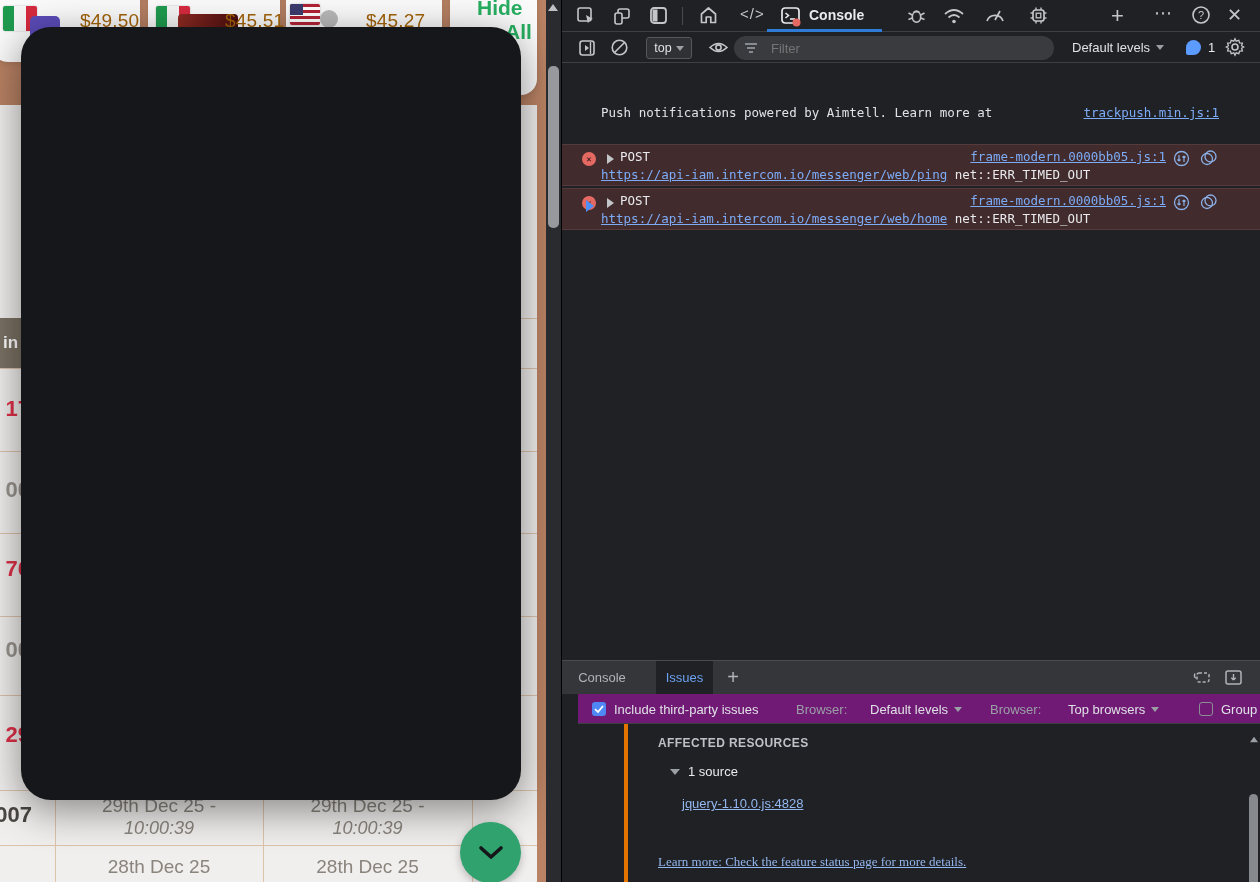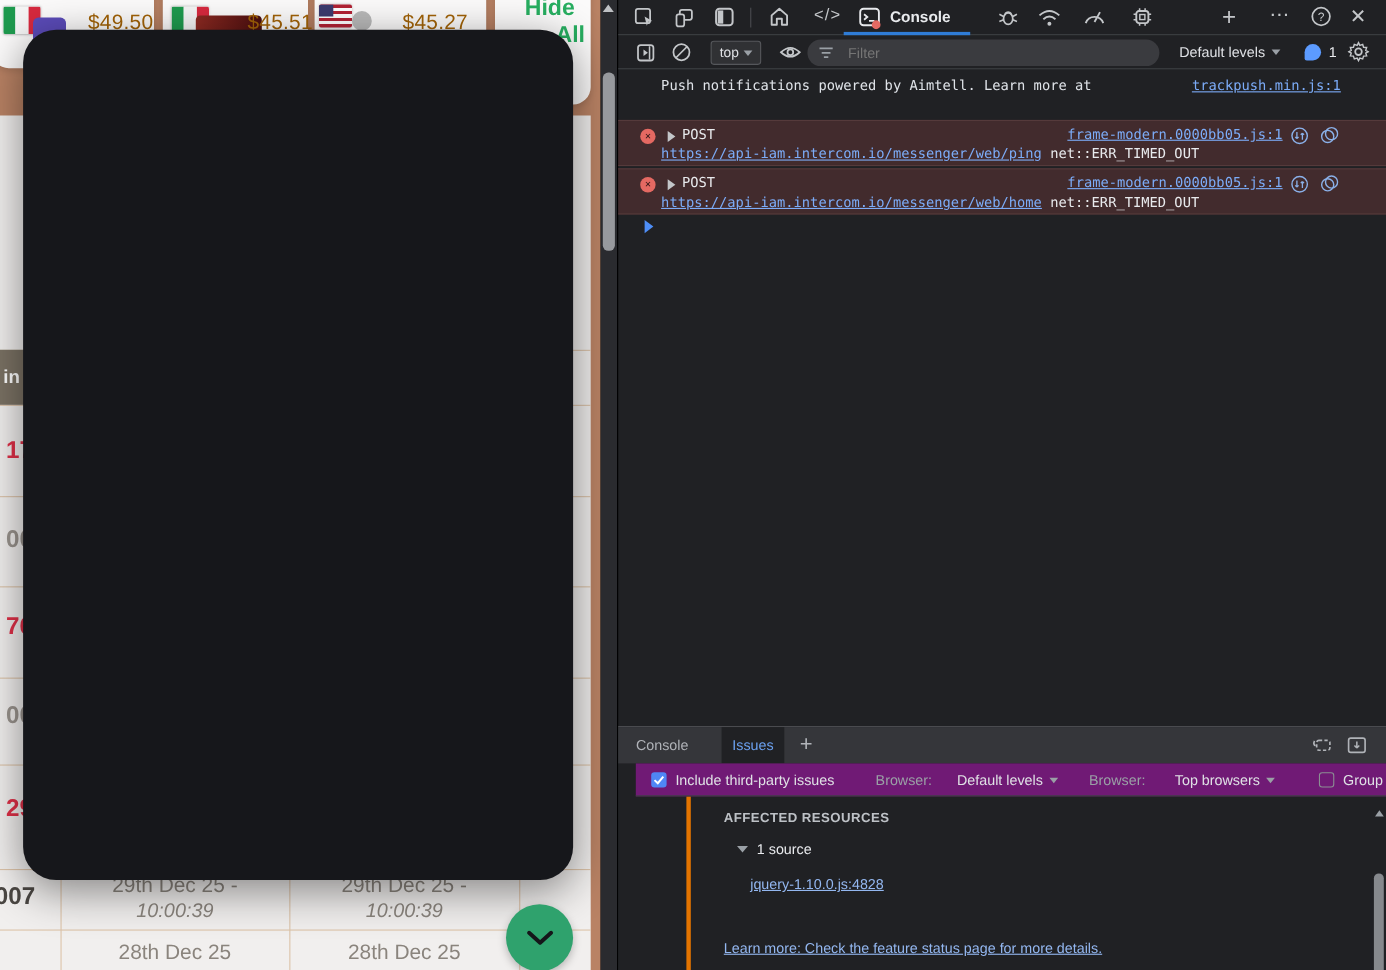--- a/index.html
+++ b/index.html
@@ -42,21 +42,21 @@
   .tab-underline { position:absolute; left:205px; top:29px; width:115px; height:3px; background:#2f7cd6; }
   .console-tab-label { position:absolute; left:247px; top:7px; font-size:14px; color:#e8eaed; font-weight:bold; }
   .ctx-box { position:absolute; left:84px; top:5px; width:46px; height:22px; background:#303134; border:1px solid #55575b; border-radius:3px; display:flex; align-items:center; justify-content:center; gap:4px; font-size:12.5px; color:#dfe1e5; }
   .caret { width:0; height:0; border-left:4px solid transparent; border-right:4px solid transparent; border-top:5px solid #9aa0a6; display:inline-block; }
   .filter-pill { position:absolute; left:172px; top:4px; width:320px; height:24px; background:#3a3b3f; border-radius:13px; display:flex; align-items:center; padding-left:10px; gap:13px; }
   .filter-pill input { background:transparent; border:none; outline:none; color:#9aa0a6; font-size:13px; width:250px; font-family:"Liberation Sans",sans-serif; }
   .lvl { position:absolute; top:8px; font-size:13px; color:#dfe1e5; display:flex; gap:6px; align-items:center; }
   .bubble { position:absolute; left:624px; top:8px; width:15px; height:15px; border-radius:50% 50% 50% 2px; background:#5c9bff; }
   .count1 { position:absolute; left:646px; top:8px; font-size:13px; color:#e8eaed; }
 
-  .mono { font-family:"DejaVu Sans Mono", monospace; font-size:12.5px; }
+  .mono { font-family:"DejaVu Sans Mono", monospace; font-size:12.5px;margin-top:35px; }
   .conmsg { position:absolute; left:0; width:699px; color:#dfe3e8; }
   .link { color:#7cacf8; text-decoration:underline; cursor:pointer; }
   .srclink { position:absolute; right:42px; top:0; }
   .errrow { position:absolute; left:0; width:699px; height:42px; background:#422b2d; border-top:1px solid #553a3b; border-bottom:1px solid #553a3b; }
   .errico { position:absolute; left:20px; top:7px; width:14px; height:14px; border-radius:50%; background:#e46962; color:#2b1415; font-size:9px; font-weight:bold; display:flex; align-items:center; justify-content:center; }
   .exp-tri { position:absolute; left:45px; top:9px; width:0; height:0; border-top:5px solid transparent; border-bottom:5px solid transparent; border-left:7px solid #c3c6c9; }
   .errline2 { position:absolute; left:39px; top:22px; white-space:nowrap; }
   .err-right-icons { position:absolute; top:5px; display:flex; gap:10px; }
   .prompt-chevron { position:absolute; left:24px; top:200px; width:0; height:0; border-top:6px solid transparent; border-bottom:6px solid transparent; border-left:8px solid #4e8ef7; }
 
@@ -400,20 +400,20 @@
     </div>
 
     <div class="dcontent">
       <div class="orange-bar"></div>
       <div class="aff-hdr">AFFECTED RESOURCES</div>
       <div class="src-row">
         <span class="tri-down"></span>
         <span>1 source</span>
       </div>
       <span class="link abs" style="left:120px; top:72px; font-size:13px; font-family:'Liberation Sans',sans-serif; color:#93b7f0;">jquery-1.10.0.js:4828</span>
-      <span class="link abs" style="left:96px; top:130px; font-size:13px; font-family:Liberation Sans, sans-serif; color:#93b7f0;">Learn more: Check the feature status page for more details.</span>
+      <span class="link abs" style="left:96px; top:130px; font-size:13px; font-family:Liberation Serif, serif; color:#93b7f0;">Learn more: Check the feature status page for more details.</span>
       <div class="issue-scroll">
         <div class="tri-up abs" style="left:2px; top:12px; border-bottom-color:#9aa0a6; transform:scale(.8);"></div>
         <div class="thumb" style="left:2px; top:70px; width:9px; height:95px; background:#86898d;"></div>
       </div>
     </div>
   </div>
 </div>
 
 </body></html>

